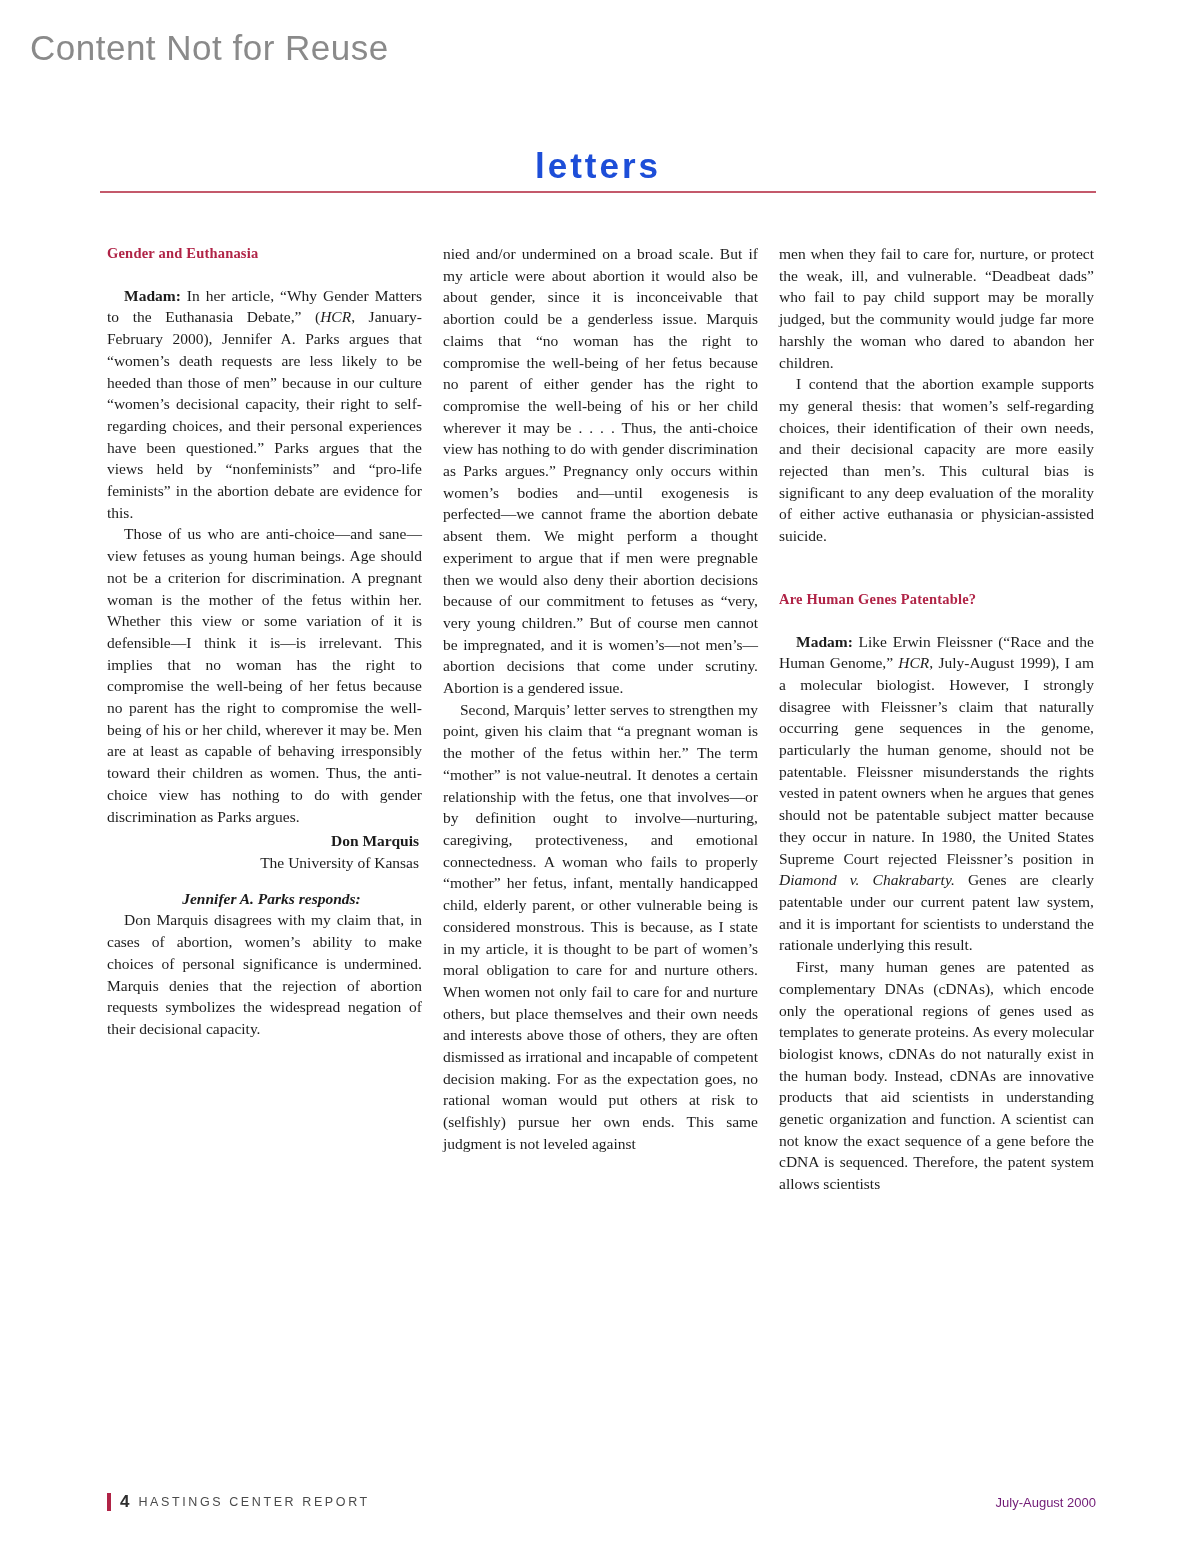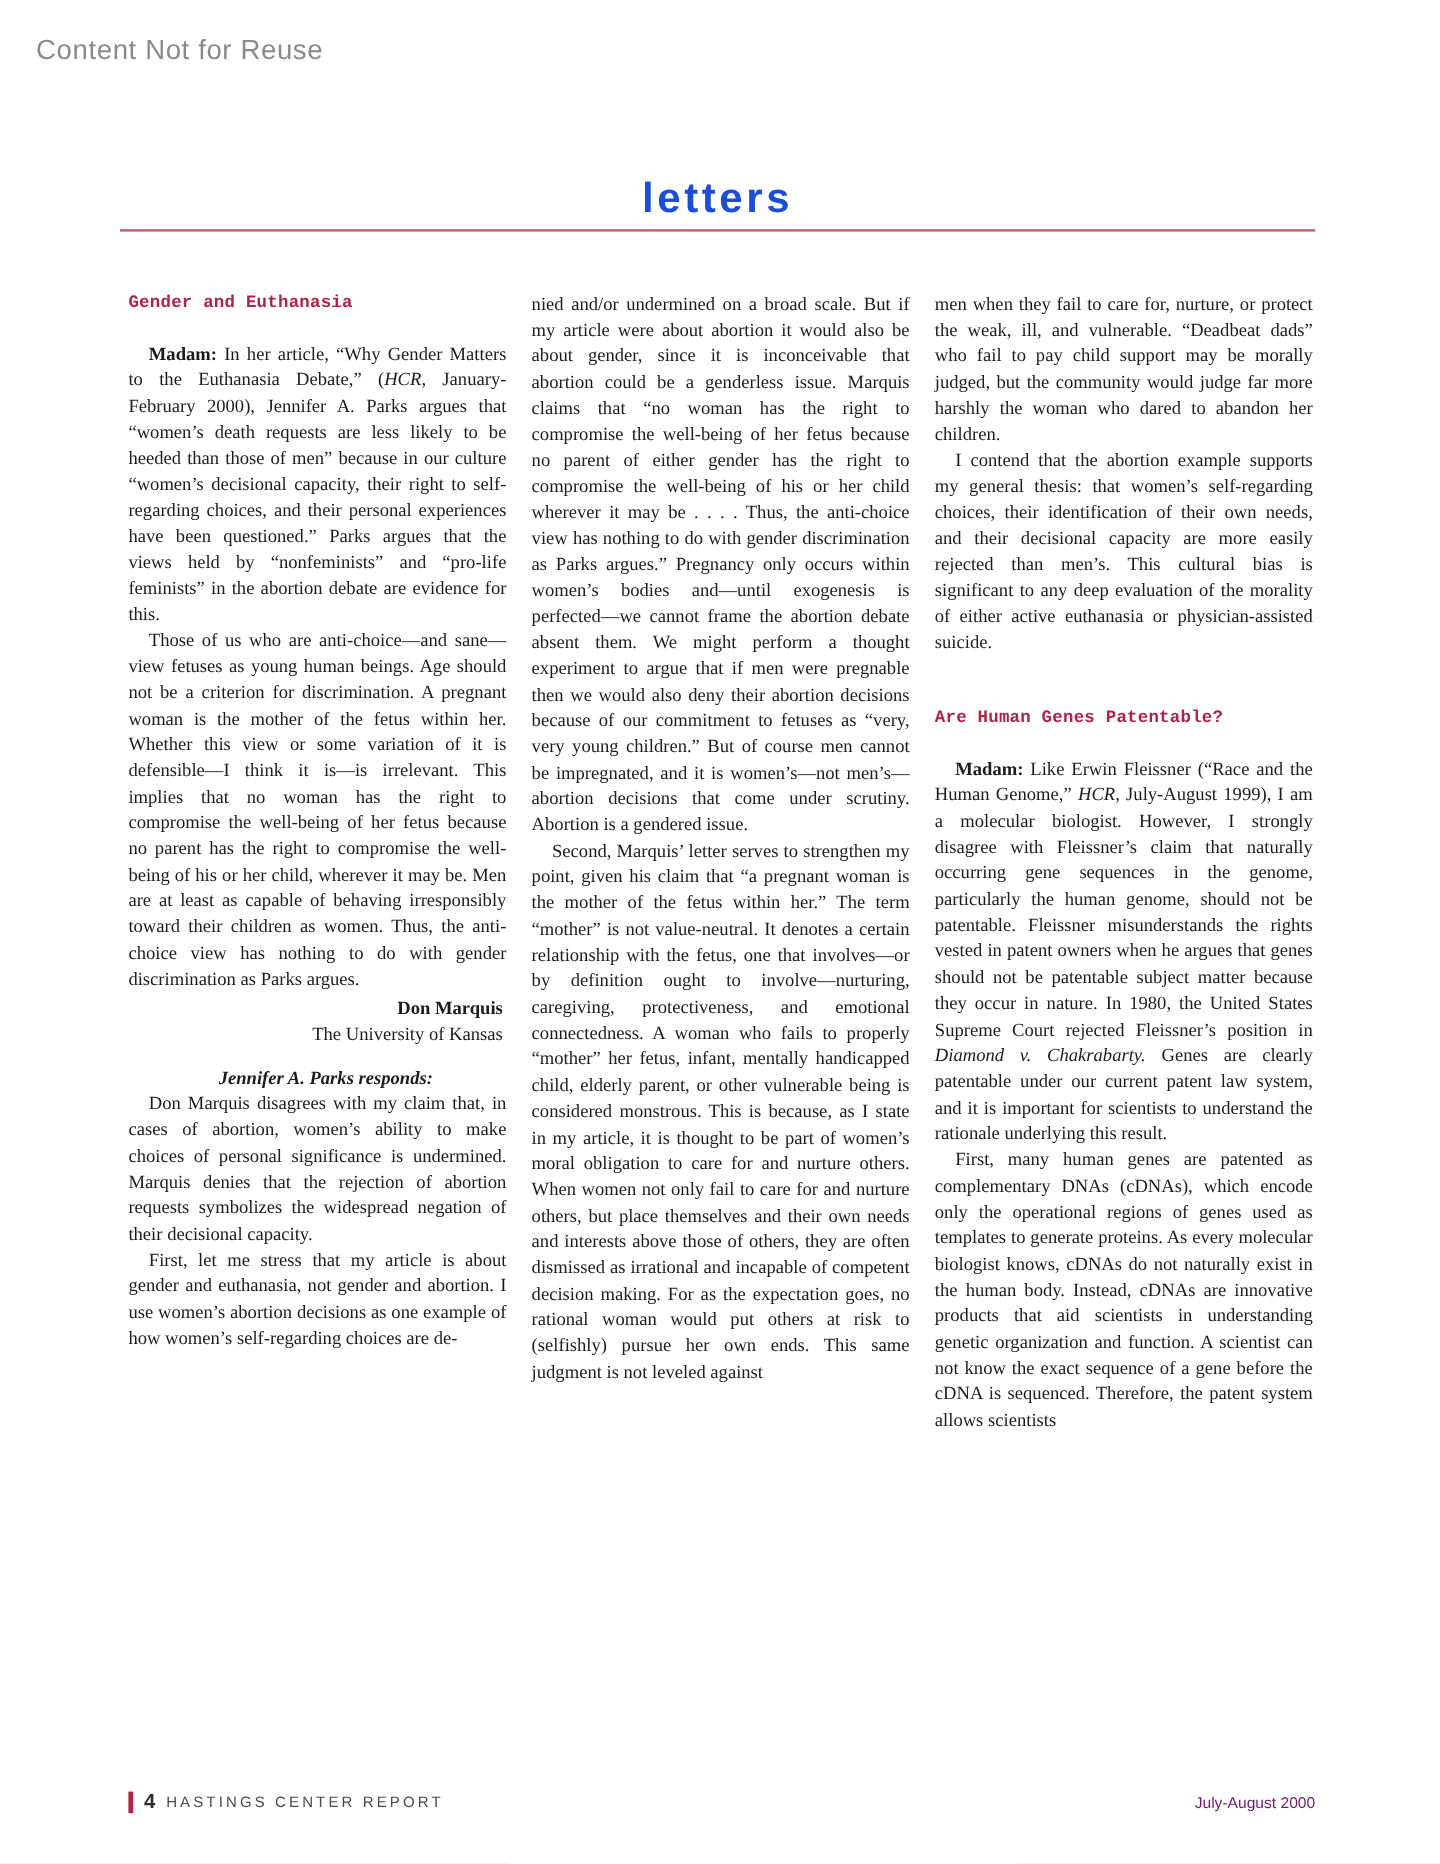--- a/index.html
+++ b/index.html
@@ -7,21 +7,21 @@
     position:relative;
     width:1200px; height:1553px;
     margin:0 auto;
     background:#ffffff;
     font-family:"Liberation Serif", serif;
     overflow:hidden;
   }
   .watermark {
     position:absolute; top:28px; left:30px;
     font-family:"Liberation Sans", sans-serif;
-    font-size:23px; color:#8a8a8a; letter-spacing:0.5px;
+    font-size:35px; color:#8a8a8a; letter-spacing:0.5px;
   }
   .masthead {
     position:absolute; top:146px; left:100px; right:104px;
     text-align:center;
     border-bottom:2px solid #c4596b;
     padding-bottom:5px;
   }
   .masthead-title {
     font-family:"Liberation Sans", sans-serif;
     font-weight:bold; font-size:35px; letter-spacing:3px;
@@ -33,21 +33,21 @@
   }
   .col {
     width:315px;
     text-align:justify;
     font-size:15.5px; line-height:21.7px;
     color:#1c1c1c;
     hyphens:auto;
   }
   .col p, .col h3 { margin:0; }
   .col-heading {
-    font-family:Liberation Mono, monospace;
+    font-family:Liberation Serif, serif;
     font-size:14.5px; font-weight:bold;
     color:#b02346;
     margin:0 0 20px 0 !important;
     text-align:left;
     letter-spacing:0.2px;
   }
   .col-heading.spaced { margin-top:42px !important; }
   .para { text-indent:17px; }
   .flow { }
   .signature { text-align:right; font-weight:bold; margin-top:3px !important; padding-right:3px; }
@@ -87,21 +87,20 @@
 
   <div class="columns">
     <div class="col">
         <h3 class="col-heading"><span>Gender and Euthanasia</span></h3>
         <p class="para"><span class="seg-b">Madam:</span><span> In her article, “Why Gender Matters to the Euthanasia Debate,” (</span><span class="seg-i">HCR</span><span>, January-February 2000), Jennifer A. Parks argues that “women’s death requests are less likely to be heeded than those of men” because in our culture “women’s decisional capacity, their right to self-regarding choices, and their personal experiences have been questioned.” Parks argues that the views held by “nonfeminists” and “pro-life feminists” in the abortion debate are evidence for this.</span></p>
         <p class="para"><span>Those of us who are anti-choice—and sane—view fetuses as young human beings. Age should not be a criterion for discrimination. A pregnant woman is the mother of the fetus within her. Whether this view or some variation of it is defensible—I think it is—is irrelevant. This implies that no woman has the right to compromise the well-being of her fetus because no parent has the right to compromise the well-being of his or her child, wherever it may be. Men are at least as capable of behaving irresponsibly toward their children as women. Thus, the anti-choice view has nothing to do with gender discrimination as Parks argues.</span></p>
         <p class="signature"><span>Don Marquis</span></p>
         <p class="affiliation"><span>The University of Kansas</span></p>
         <p class="responds"><span>Jennifer A. Parks responds:</span></p>
         <p class="para"><span>Don Marquis disagrees with my claim that, in cases of abortion, women’s ability to make choices of personal significance is undermined. Marquis denies that the rejection of abortion requests symbolizes the widespread negation of their decisional capacity.</span></p>
-        <p class="para"><span>First, let me stress that my article is about gender and euthanasia, not gender and abortion. I use women’s abortion decisions as one example of how women’s self-regarding choices are de-</span></p>
       </div>
     <div class="col">
         <p class="flow"><span>nied and/or undermined on a broad scale. But if my article were about abortion it would also be about gender, since it is inconceivable that abortion could be a genderless issue. Marquis claims that “no woman has the right to compromise the well-being of her fetus because no parent of either gender has the right to compromise the well-being of his or her child wherever it may be . . . . Thus, the anti-choice view has nothing to do with gender discrimination as Parks argues.” Pregnancy only occurs within women’s bodies and—until exogenesis is perfected—we cannot frame the abortion debate absent them. We might perform a thought experiment to argue that if men were pregnable then we would also deny their abortion decisions because of our commitment to fetuses as “very, very young children.” But of course men cannot be impregnated, and it is women’s—not men’s—abortion decisions that come under scrutiny. Abortion is a gendered issue.</span></p>
         <p class="para"><span>Second, Marquis’ letter serves to strengthen my point, given his claim that “a pregnant woman is the mother of the fetus within her.” The term “mother” is not value-neutral. It denotes a certain relationship with the fetus, one that involves—or by definition ought to involve—nurturing, caregiving, protectiveness, and emotional connectedness. A woman who fails to properly “mother” her fetus, infant, mentally handicapped child, elderly parent, or other vulnerable being is considered monstrous. This is because, as I state in my article, it is thought to be part of women’s moral obligation to care for and nurture others. When women not only fail to care for and nurture others, but place themselves and their own needs and interests above those of others, they are often dismissed as irrational and incapable of competent decision making. For as the expectation goes, no rational woman would put others at risk to (selfishly) pursue her own ends. This same judgment is not leveled against</span></p>
       </div>
     <div class="col">
         <p class="flow"><span>men when they fail to care for, nurture, or protect the weak, ill, and vulnerable. “Deadbeat dads” who fail to pay child support may be morally judged, but the community would judge far more harshly the woman who dared to abandon her children.</span></p>
         <p class="para"><span>I contend that the abortion example supports my general thesis: that women’s self-regarding choices, their identification of their own needs, and their decisional capacity are more easily rejected than men’s. This cultural bias is significant to any deep evaluation of the morality of either active euthanasia or physician-assisted suicide.</span></p>
         <h3 class="col-heading spaced"><span>Are Human Genes Patentable?</span></h3>
         <p class="para"><span class="seg-b">Madam:</span><span> Like Erwin Fleissner (“Race and the Human Genome,” </span><span class="seg-i">HCR</span><span>, July-August 1999), I am a molecular biologist. However, I strongly disagree with Fleissner’s claim that naturally occurring gene sequences in the genome, particularly the human genome, should not be patentable. Fleissner misunderstands the rights vested in patent owners when he argues that genes should not be patentable subject matter because they occur in nature. In 1980, the United States Supreme Court rejected Fleissner’s position in </span><span class="seg-i">Diamond v. Chakrabarty.</span><span> Genes are clearly patentable under our current patent law system, and it is important for scientists to understand the rationale underlying this result.</span></p>

